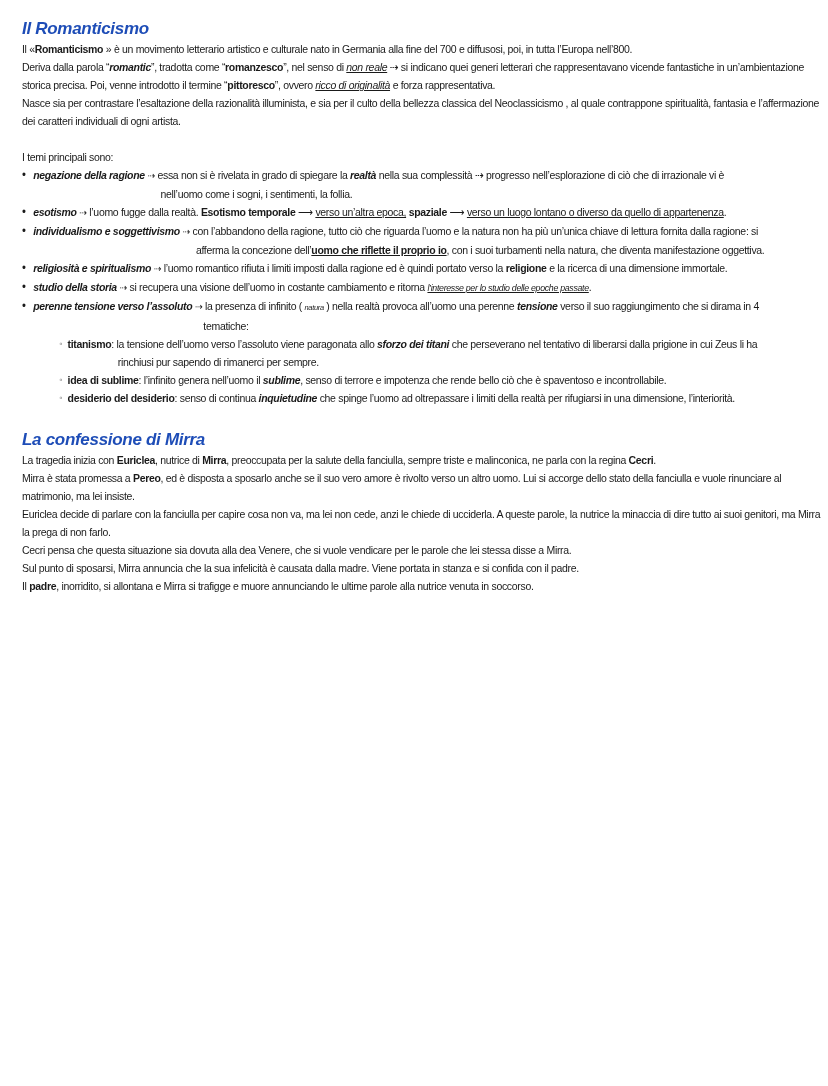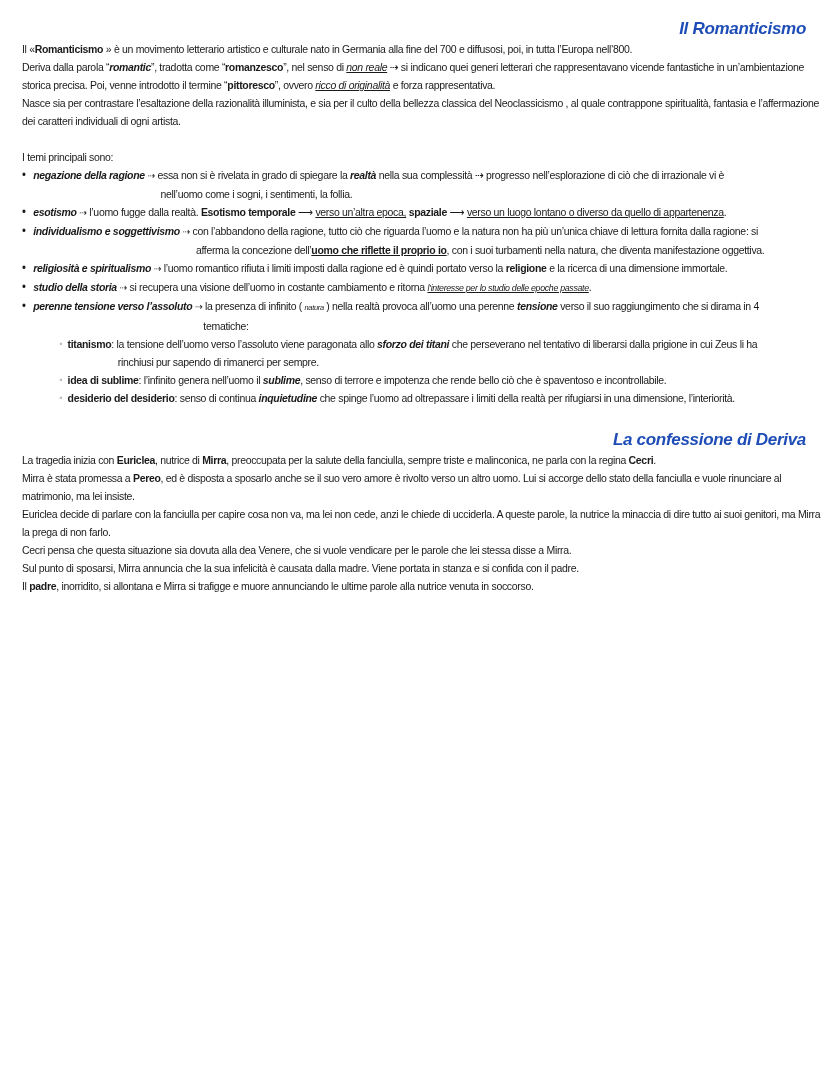--- a/index.html
+++ b/index.html
@@ -7,21 +7,20 @@
     width: 828px; height: 1086px; overflow: hidden;
     font-family: "Liberation Sans", sans-serif;
     color: #1a1a1a;
   }
   .page { position: relative; padding: 18px 22px 0 22px; }
   h2 {
     margin: 0; color: #1e4db7;
     font-style: italic; font-weight: bold;
     font-size: 17px; line-height: 22px;
     letter-spacing: -0.3px;
-    text-align: right;
   }
   .p {
     font-size: 11.3px; line-height: 18px;
     letter-spacing: -0.35px; margin: 0;
     transform: scaleX(0.93); transform-origin: left;
     width: 850px;
   }
   .blank { height: 18px; }
   .bi { font-weight: bold; font-style: italic; }
   .b { font-weight: bold; }
@@ -89,21 +88,21 @@
       <span style="display:block;padding-left:54px">rinchiusi pur sapendo di rimanerci per sempre.</span>
     </li>
     <li>
       <span class="b">idea di sublime</span><span>: l’infinito genera nell’uomo il </span><span class="bi">sublime</span><span>, senso di terrore e impotenza che rende bello ciò che è spaventoso e incontrollabile.</span>
     </li>
     <li>
       <span class="b">desiderio del desiderio</span><span>: senso di continua </span><span class="bi">inquietudine</span><span> che spinge l’uomo ad oltrepassare i limiti della realtà per rifugiarsi in una dimensione, l’interiorità.</span>
     </li>
   </ul>
 
-  <h2 class="sec2">La confessione di Deriva</h2>
+  <h2 class="sec2">La confessione di Mirra</h2>
 
   <div class="p" style="width:860px"><span>La tragedia inizia con </span><span class="b">Euriclea</span><span>, nutrice di </span><span class="b">Mirra</span><span>, preoccupata per la salute della fanciulla, sempre triste e malinconica, ne parla con la regina </span><span class="b">Cecri</span><span>.</span></div>
   <div class="p" style="width:860px"><span>Mirra è stata promessa a </span><span class="b">Pereo</span><span>, ed è disposta a sposarlo anche se il suo vero amore è rivolto verso un altro uomo. Lui si accorge dello stato della fanciulla e vuole rinunciare al matrimonio, ma lei insiste.</span></div>
   <div class="p" style="width:860px">Euriclea decide di parlare con la fanciulla per capire cosa non va, ma lei non cede, anzi le chiede di ucciderla. A queste parole, la nutrice la minaccia di dire tutto ai suoi genitori, ma Mirra la prega di non farlo.</div>
   <div class="p" style="width:860px">Cecri pensa che questa situazione sia dovuta alla dea Venere, che si vuole vendicare per le parole che lei stessa disse a Mirra.</div>
   <div class="p" style="width:860px">Sul punto di sposarsi, Mirra annuncia che la sua infelicità è causata dalla madre. Viene portata in stanza e si confida con il padre.</div>
   <div class="p" style="width:860px"><span>Il </span><span class="b">padre</span><span>, inorridito, si allontana e Mirra si trafigge e muore annunciando le ultime parole alla nutrice venuta in soccorso.</span></div>
 
 </div>
 

